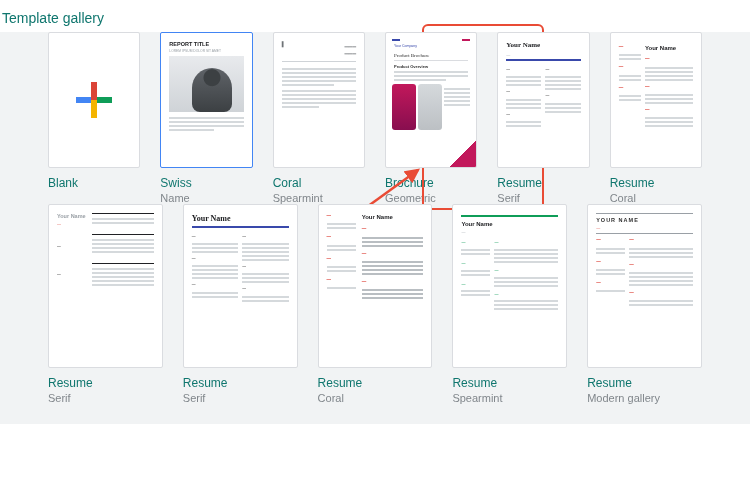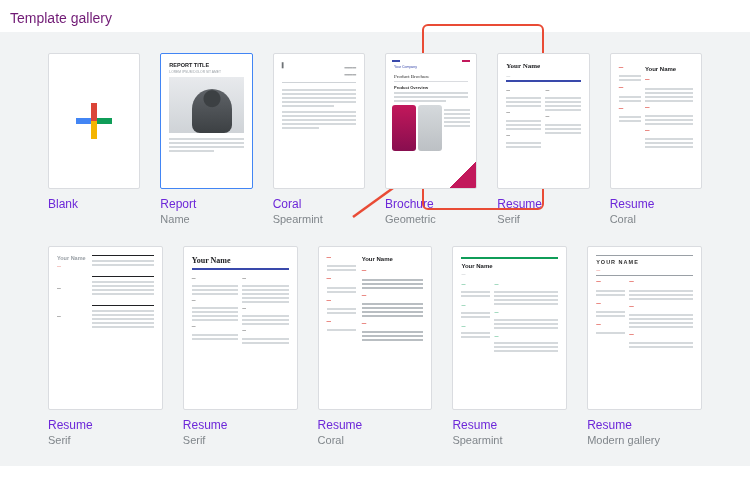--- a/index.html
+++ b/index.html
@@ -4,44 +4,43 @@
 <style>
   * { box-sizing: border-box; margin: 0; padding: 0; }
   body {
     font-family: Arial, "Helvetica Neue", sans-serif;
     background: #fff;
     width: 750px;
     height: 500px;
     overflow: hidden;
   }
   .header {
-    padding: 10px 10px 6px;
+    padding: 10px 2px 6px;
     font-size: 14px;
-    color: #701a75;
+    color: #0f766e;
   }
   .body-area {
     background: #f1f3f4;
     padding: 0 18px 20px;
   }
   .section-title {
     font-size: 13px;
     color: #202124;
     padding: 14px 30px 10px;
     font-weight: 400;
   }
   .row {
     display: flex;
     gap: 20px;
     padding: 0 30px;
   }
   .card {
     display: flex;
     flex-direction: column;
     width: 106px;
-    margin-top: 21px;
   }
   .row.wide .card { width: 126px; }
   .thumb {
     width: 100%;
     height: 136px;
     background: #fff;
     border: 1px solid #dadce0;
     border-radius: 2px;
     position: relative;
     overflow: hidden;
@@ -54,21 +53,21 @@
     border: 2px solid #e94b35;
     border-radius: 6px;
     pointer-events: none;
   }
   .arrow-svg {
     position: absolute;
     pointer-events: none;
   }
   .tname {
     font-size: 12px;
-    color: #6d28d9;
+    color: #0f766e;
     margin-top: 8px;
     font-weight: 500;
   }
   .tsub {
     font-size: 11px;
     color: #80868b;
     margin-top: 2px;
   }
   
   .plus {
@@ -167,21 +166,21 @@
               <div class="person"></div>
             </div>
           <div class="doc-lines" style="margin-top:5px;">
               <div></div>
               <div></div>
               <div></div>
               <div style="width:60%"></div>
             </div>
         </div>
       </div>
-      <div class="tname">Report</div>
+      <div class="tname">Swiss</div>
       <div class="tsub">Name</div>
     </div>
 
     <div class="card">
       <div class="thumb">
         <div class="doc-pad">
           <div class="letter-top">
               <span>▌</span>
               <span style="text-align:right;">▁▁▁<br>▁▁▁</span>
             </div>

